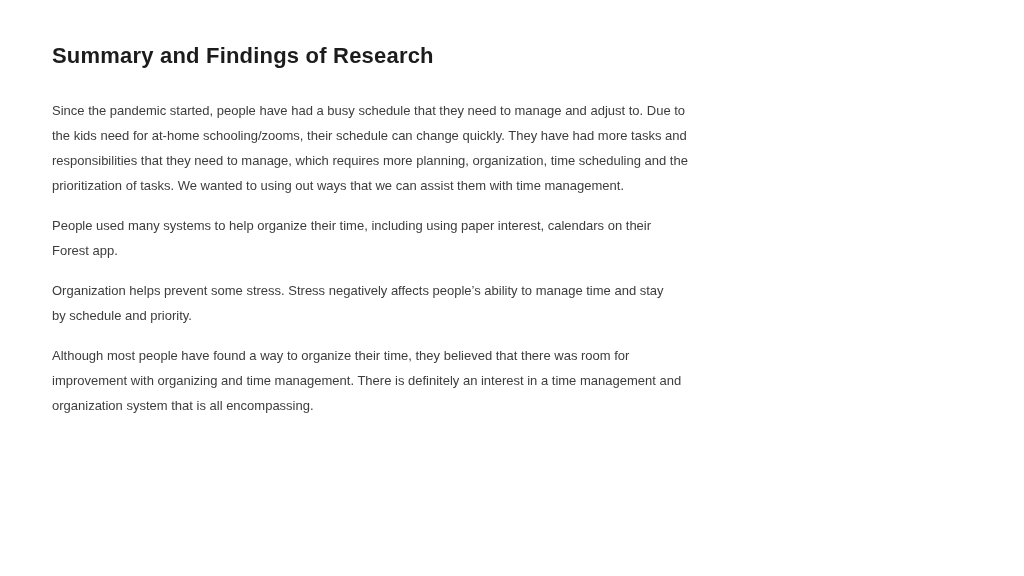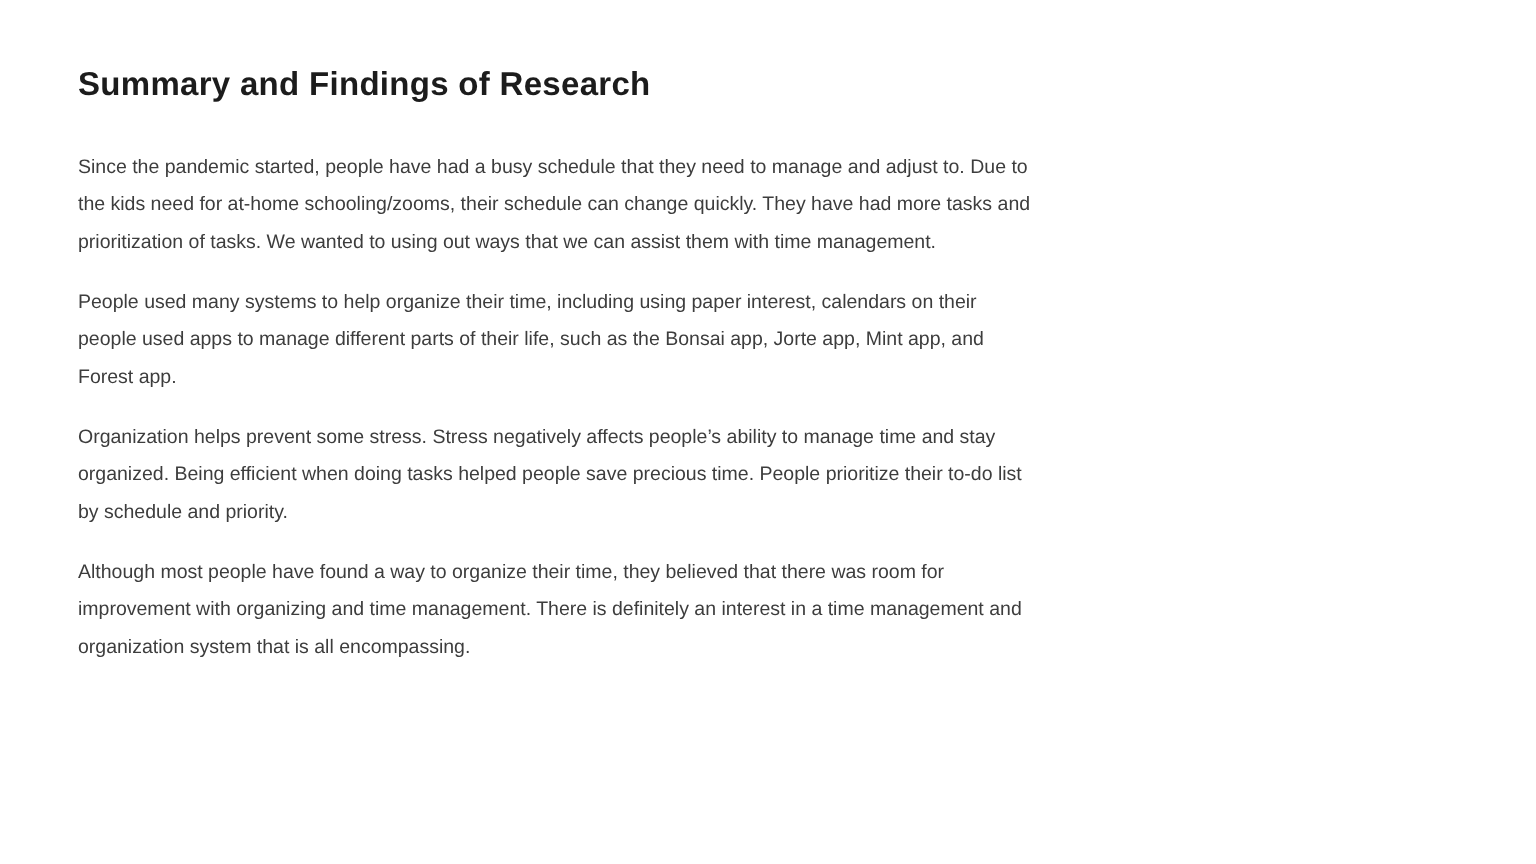--- a/index.html
+++ b/index.html
@@ -48,32 +48,31 @@
 <body>
 
 <div class="page">
   <h1 class="doc-title">Summary and Findings of Research</h1>
 
   <div class="content">
 
     <div class="para">
       <div class="line">Since the pandemic started, people have had a busy schedule that they need to manage and adjust to. Due to</div>
       <div class="line">the kids need for at-home schooling/zooms, their schedule can change quickly. They have had more tasks and</div>
+      <div class="line">responsibilities that they need to manage, which requires more planning, organization, time scheduling and the</div>
       <div class="line">prioritization of tasks. We wanted to using out ways that we can assist them with time management.</div>
     </div>
 
     <div class="para">
       <div class="line">People used many systems to help organize their time, including using paper interest, calendars on their</div>
-      <div class="line">people used apps to manage different parts of their life, such as the Bonsai app, Jorte app, Mint app, and</div>
       <div class="line">Forest app.</div>
     </div>
 
     <div class="para">
       <div class="line">Organization helps prevent some stress. Stress negatively affects people’s ability to manage time and stay</div>
-      <div class="line">organized. Being efficient when doing tasks helped people save precious time. People prioritize their to-do list</div>
       <div class="line">by schedule and priority.</div>
     </div>
 
 
     <div class="para">
       <div class="line">Although most people have found a way to organize their time, they believed that there was room for</div>
       <div class="line">improvement with organizing and time management. There is definitely an interest in a time management and</div>
       <div class="line">organization system that is all encompassing.</div>
     </div>
 

